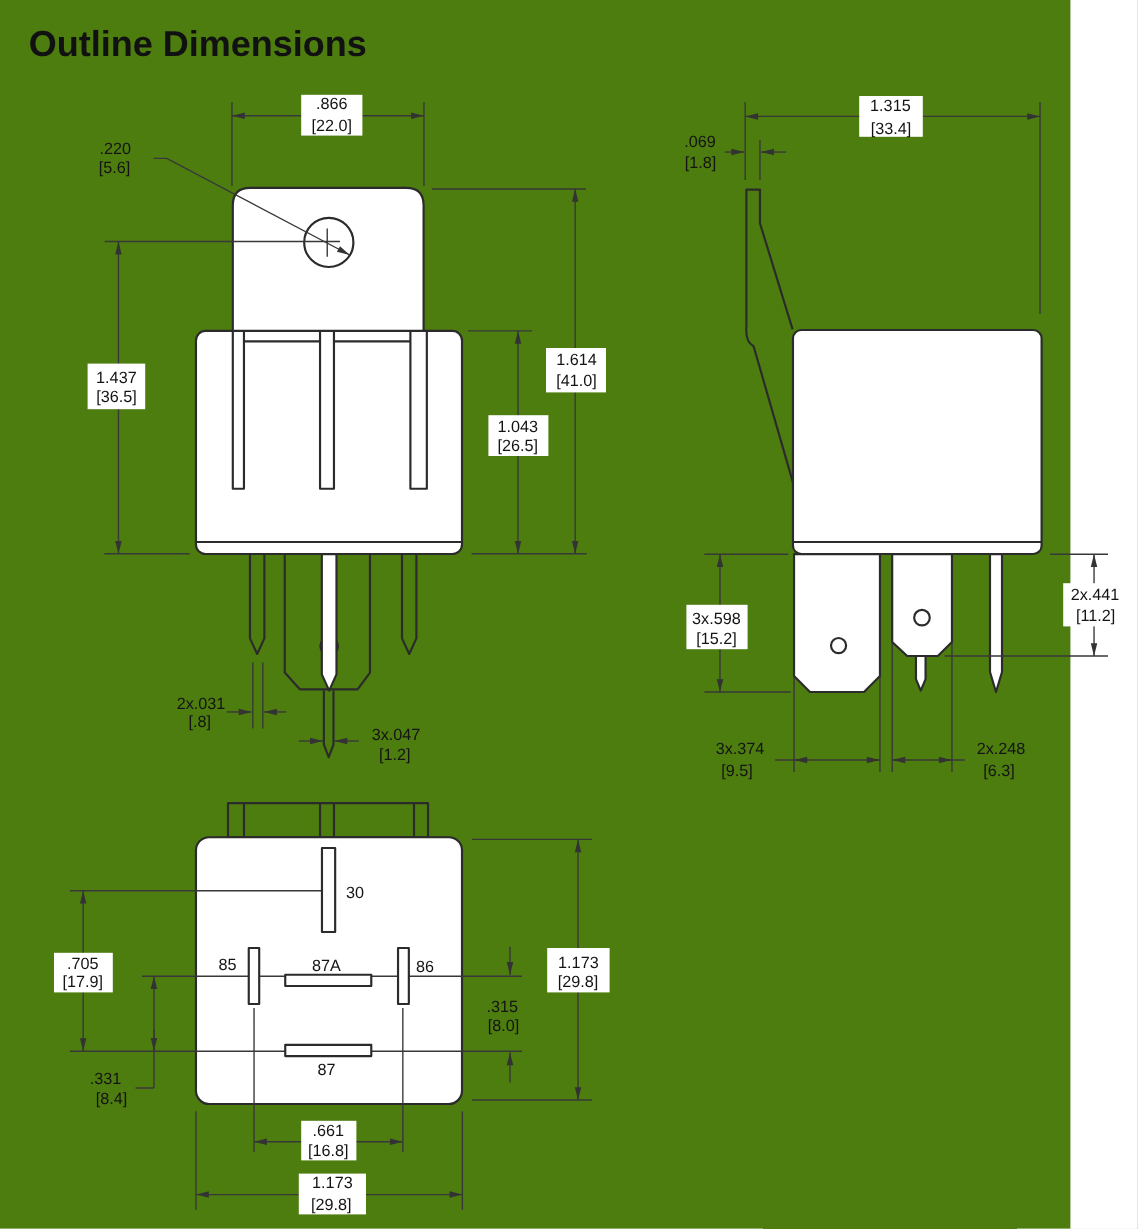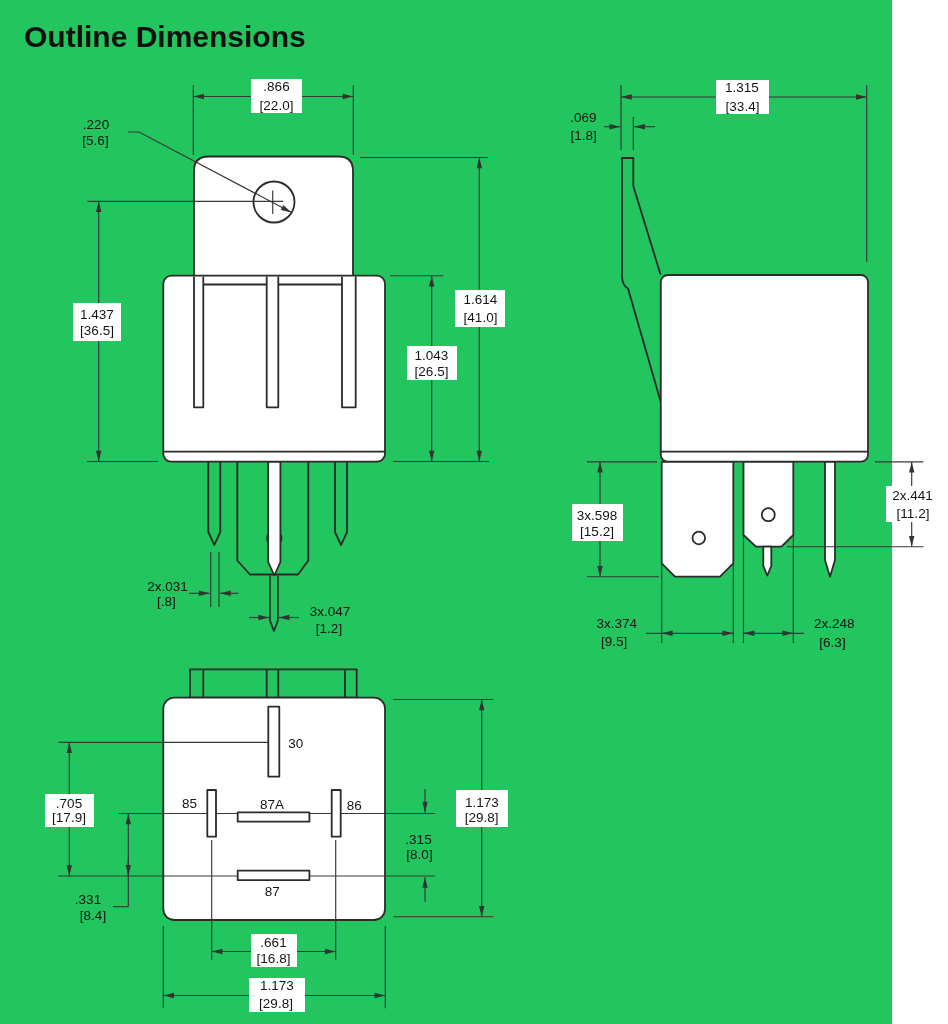--- a/index.html
+++ b/index.html
@@ -1,16 +1,16 @@
 <!DOCTYPE html>
 <html><head>
 <meta charset="utf-8">
 <style>
   html,body { margin:0; padding:0; background:#ffffff; }
-  .stage { width:892px; height:1024px; position:relative; background:#22c55e; }
+  .stage { width:892px; height:1024px; position:relative; background:#4d7c0f; }
   svg { display:block; }
   .p  { fill:none; stroke:#2b2b2b; stroke-width:1.8; stroke-linejoin:round; stroke-linecap:butt; }
   .pf { fill:#ffffff; stroke:#2b2b2b; stroke-width:1.8; stroke-linejoin:round; }
   .d  { fill:none; stroke:#383838; stroke-width:1.15; }
   .bg { fill:#ffffff; stroke:none; }
   .tx { font-family:"Liberation Sans", sans-serif; font-size:13.5px; fill:#141414; }
   .tm { text-anchor:middle; }
   .title { font-family:"Liberation Sans", sans-serif; font-size:30px; font-weight:bold; fill:#111; }
 </style>
 </head>

